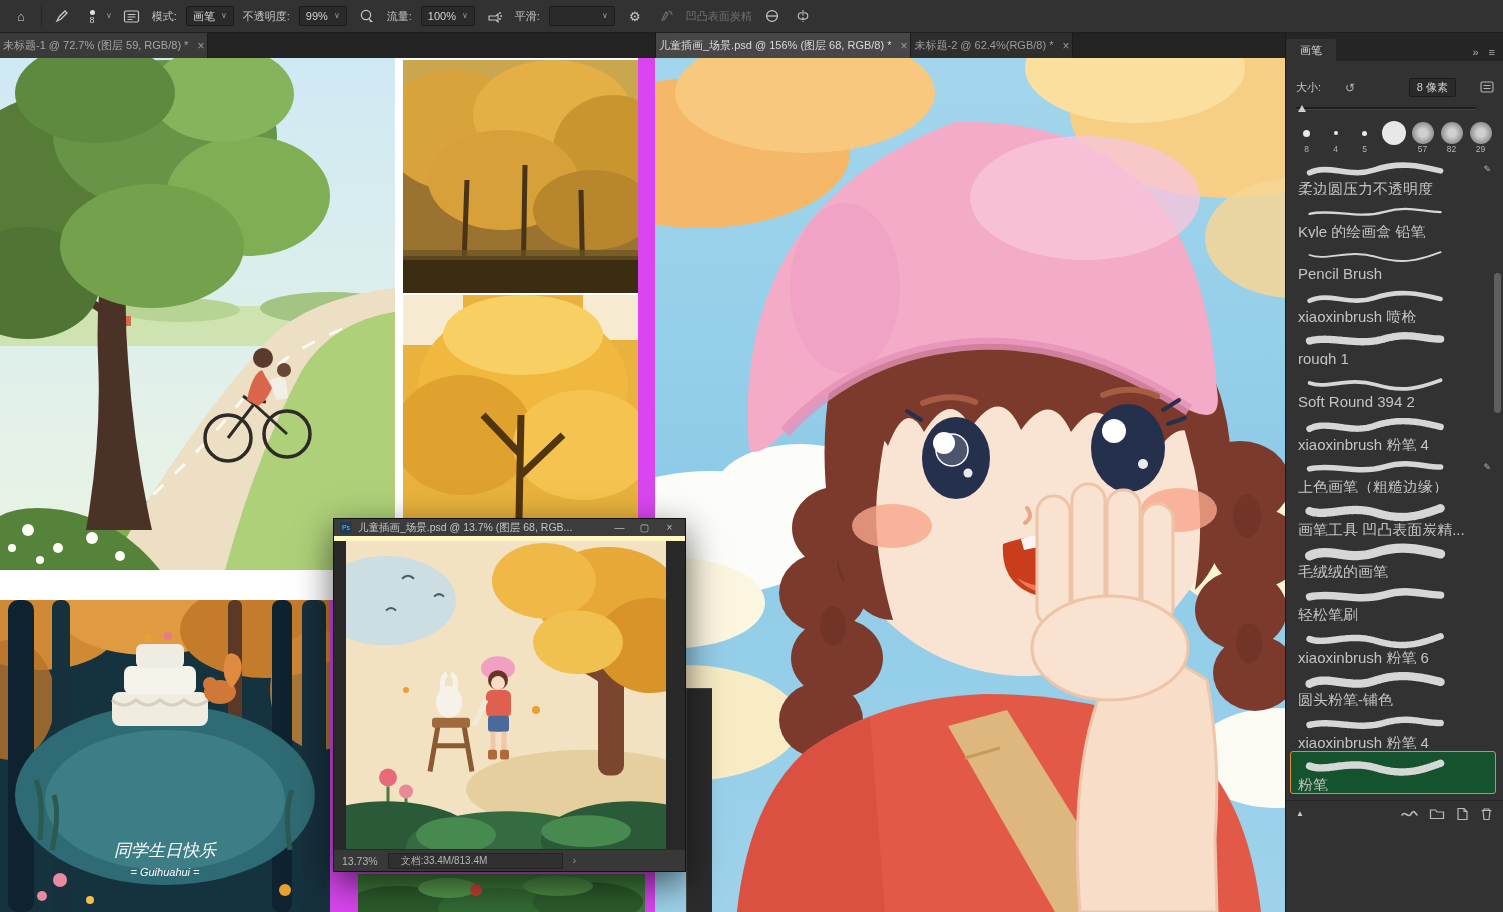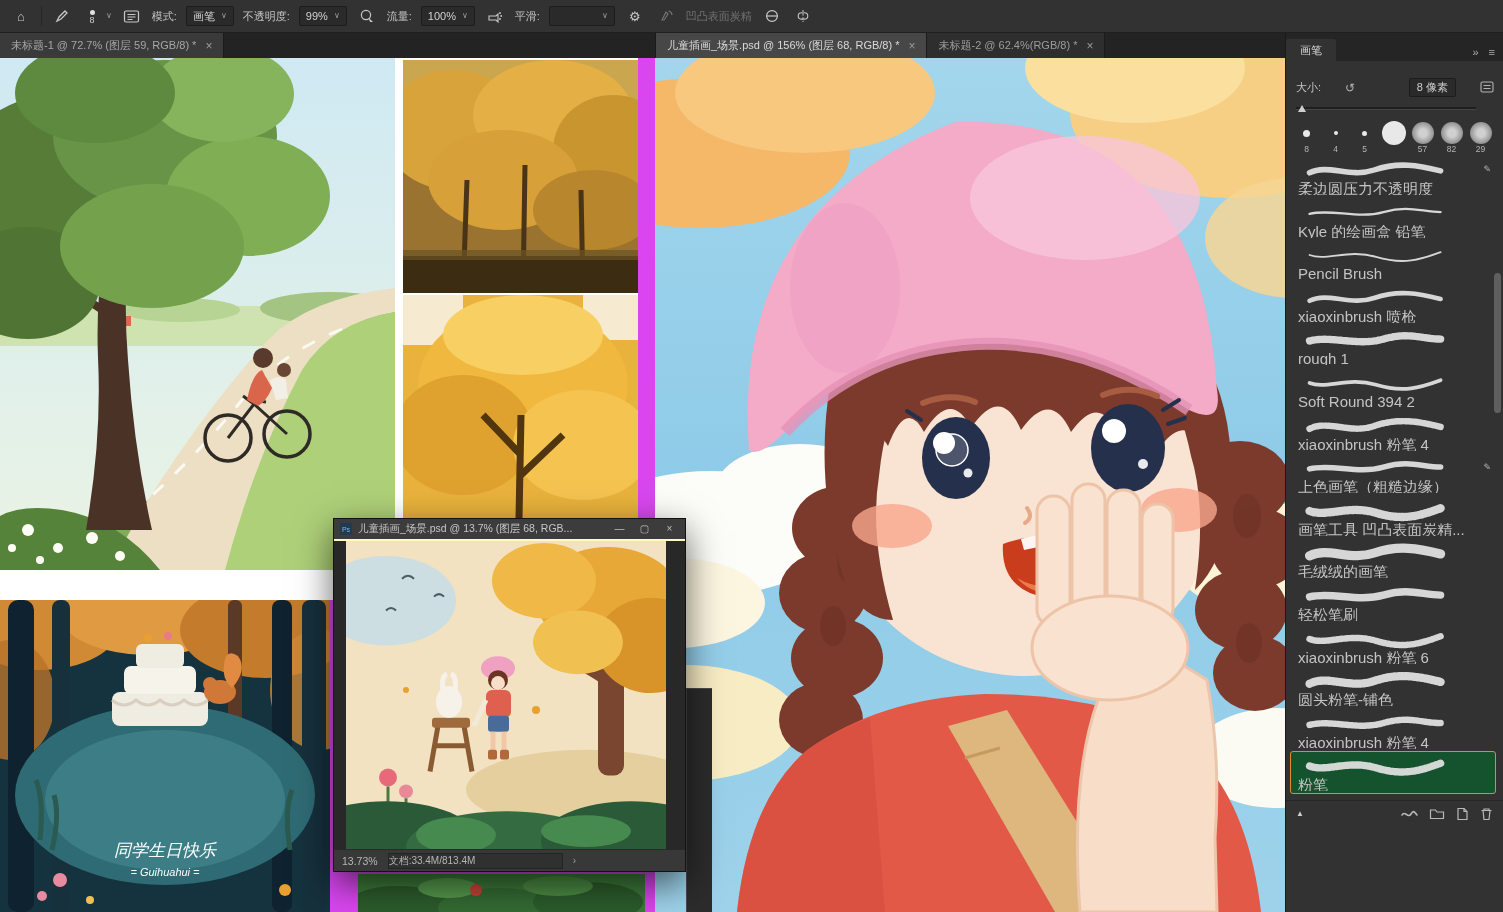--- a/index.html
+++ b/index.html
@@ -23,21 +23,21 @@
   .brush-preview{display:flex;align-items:center;gap:4px;}
   .bp-col{display:flex;flex-direction:column;align-items:center;width:20px;}
   .bp-dot{width:5px;height:5px;border-radius:50%;background:#e0e0e0;margin:2px 0 1px;}
   .bp-num{font-size:9px;color:#cfcfcf;line-height:1;}
   .glyph{font-size:13px;color:#c6c6c6;line-height:1;}
 
   
   .tabbar{top:33px;height:25px;background:#232323;display:flex;align-items:stretch;overflow:hidden;}
   #tabbar-left{left:0;width:655px;}
   #tabbar-right{left:655px;width:630px;border-left:1px solid #1a1a1a;}
-  .tab{display:flex;align-items:center;gap:9px;padding:0 11px;font-size:11px;color:#9c9c9c;background:#2e2e2e;
+  .tab{display:flex;align-items:center;gap:9px;padding:0 3px;font-size:11px;color:#9c9c9c;background:#2e2e2e;
     border-right:1px solid #1b1b1b;white-space:nowrap;cursor:pointer;}
   .tab.semi{background:#3a3a3a;color:#a6a6a6;}
   .tab.active{background:#474747;color:#dadada;}
   .tab-close{font-size:12px;color:#9a9a9a;line-height:1;}
 
   
   #left-doc{left:0;top:58px;width:655px;height:854px;background:#d946ef;overflow:hidden;}
   #artboard{left:0;top:0;width:638px;height:542px;background:#ffffff;}
   #bike-art{left:0;top:0;width:395px;height:512px;}
   #photo1{left:403px;top:2px;width:235px;height:233px;}
@@ -77,32 +77,32 @@
   .panel-bottom{position:absolute;left:0;top:767px;width:100%;height:26px;border-top:1px solid #272727;
     display:flex;align-items:center;padding:0 10px;gap:12px;}
   .pb-marker{font-size:8px;color:#cfcfcf;}
   .pb-icons{margin-left:auto;display:flex;align-items:center;gap:11px;}
   .pb-icons svg{display:block;}
 
   
   #float-win{left:333px;top:518px;width:353px;height:354px;background:#424242;border:1px solid #121212;
     box-shadow:0 12px 34px rgba(0,0,0,.6);z-index:40;}
   .fw-titlebar{position:absolute;left:0;top:0;width:100%;height:22px;background:#3c3c3c;display:flex;align-items:center;
-    gap:6px;padding:0 6px;border-bottom:2px solid #fef9c3;}
+    gap:6px;padding:0 6px;border-bottom:5px solid #fef9c3;}
   .psd-icon{width:12px;height:12px;border-radius:2px;background:#203a52;color:#7ab8e8;font-size:7px;display:flex;
     align-items:center;justify-content:center;flex:none;}
   .fw-title{font-size:10.5px;color:#c6c6c6;white-space:nowrap;overflow:hidden;flex:1;}
   .fw-btn{width:19px;text-align:center;color:#bdbdbd;font-size:10px;cursor:pointer;line-height:1;}
   .fw-canvas{position:absolute;left:0;top:22px;right:0;bottom:22px;background:#282828;}
   #preview-art{position:absolute;left:12px;top:0;width:320px;height:308px;}
   #preview-art svg{display:block;width:100%;height:100%;}
   .fw-status{position:absolute;left:0;bottom:0;width:100%;height:22px;background:#383838;display:flex;align-items:center;
     font-size:10.5px;color:#b6b6b6;padding:0 8px;gap:10px;border-top:1px solid #2a2a2a;margin-top:28px;}
   .fw-docinfo{display:flex;align-items:center;gap:8px;background:#303030;border:1px solid #242424;height:16px;
-    padding:0 0;flex:0 0 175px;font-size:10px;color:#b6b6b6;}
+    padding:0 12px;flex:0 0 175px;font-size:10px;color:#b6b6b6;}
   .fw-chevron{color:#9a9a9a;font-size:10px;}
 
   
   #behind-strip{left:686px;top:688px;width:26px;height:224px;background:#2c2c2c;border-left:1px solid #4a4a4a;border-top:1px solid #4a4a4a;z-index:10;}
   #green-strip{left:358px;top:874px;width:287px;height:38px;z-index:9;overflow:hidden;}
   #green-strip svg{display:block;width:100%;height:100%;}
 </style>
 </head>
 <body>
 

